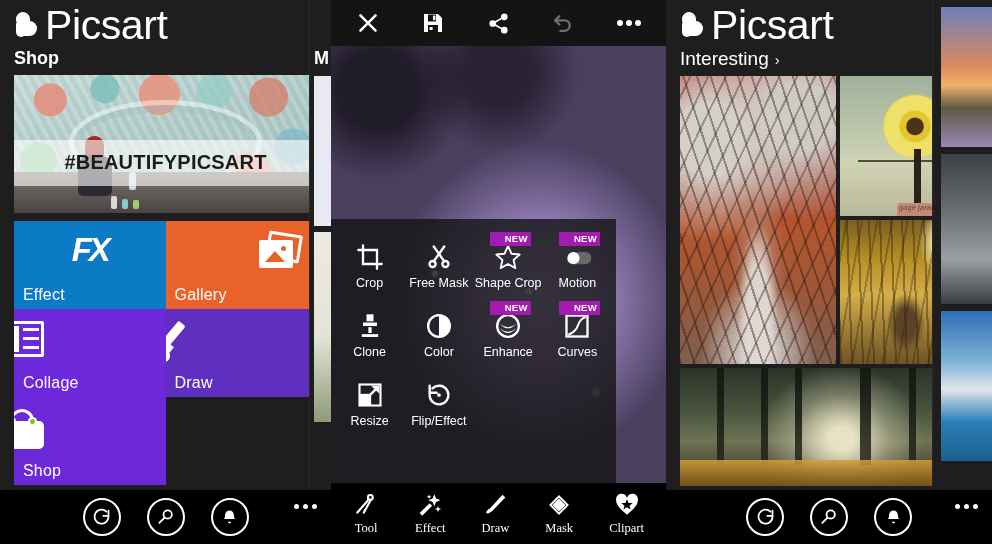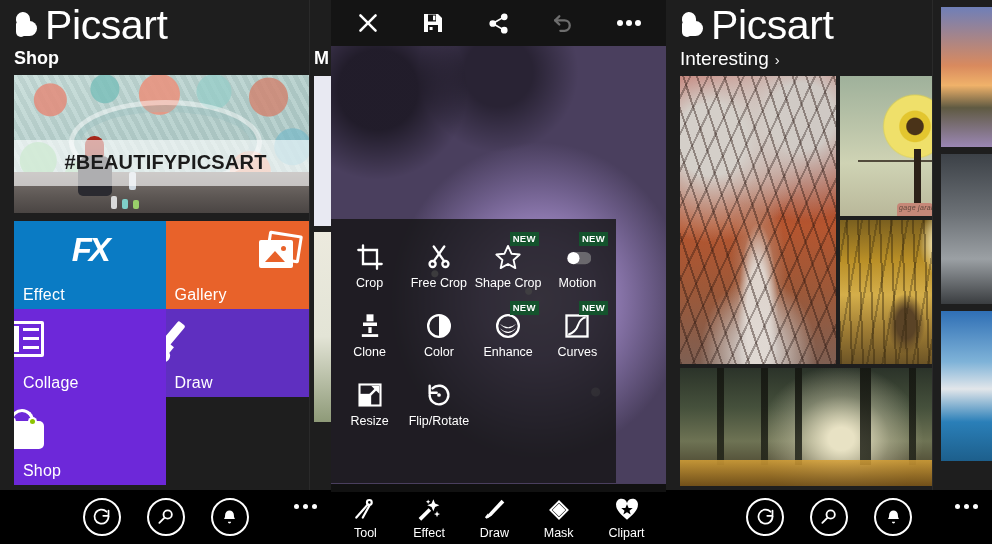--- a/index.html
+++ b/index.html
@@ -229,26 +229,26 @@
     display:grid; grid-template-columns:repeat(4,1fr); align-content:start;
     padding:14px 4px 0 4px; z-index:2;
   }
   .tool {
     position:relative; display:flex; flex-direction:column; align-items:center;
     gap:5px; padding:6px 0 12px 0; cursor:pointer;
   }
   .tool-ico { height:32px; display:flex; align-items:flex-end; justify-content:center; }
   .tool-lbl { color:#fff; font-size:12.5px; white-space:nowrap; }
   .badge-new {
-    position:absolute; top:-1px; right:4px; background:#14532d; color:#fff;
-    font-size:9.5px; font-weight:700; padding:1px 3px 1px 3px; letter-spacing:.3px; line-height:1.25;
+    position:absolute; top:-1px; right:12px; background:#a21caf; color:#fff;
+    font-size:9.5px; font-weight:700; padding:1px 3px 1px 15px; letter-spacing:.3px; line-height:1.25;
   }
   .ed-bottom {
-    position:absolute; left:0; right:0; bottom:0; height:52px; background:#000;
-    display:flex; align-items:center; justify-content:space-around; z-index:3; padding:0 4px;
+    position:absolute; left:0; right:0; bottom:0; height:61px; background:#000;
+    display:flex; align-items:center; justify-content:space-around; z-index:3; padding:0 4px;font-family:Liberation Serif, serif;
   }
   .ed-bi { display:flex; flex-direction:column; align-items:center; gap:3px; cursor:pointer; }
   .ed-bi .l { color:#fff; font-size:12.5px; }
 
   
   .feed-grid {
     position:absolute; left:14px; right:0; top:76px; bottom:58px;
   }
   .fc { position:absolute; overflow:hidden; background:#222; }
   .fc-tall   { left:0;   top:0;   width:156px; height:288px; }
@@ -503,21 +503,21 @@
 
       <div class="tool">
         <div class="tool-ico">
           <svg class="svgw" width="28" height="28" viewBox="0 0 24 24" fill="none" stroke="#fff" stroke-width="2" stroke-linecap="round">
             <circle cx="6.5" cy="18" r="2.6"></circle>
               <circle cx="17.5" cy="18" r="2.6"></circle>
             <line x1="16.5" y1="3" x2="7.6" y2="15.6"></line>
               <line x1="7.5" y1="3" x2="16.4" y2="15.6"></line>
           </svg>
         </div>
-        <div class="tool-lbl">Free Crop</div>
+        <div class="tool-lbl">Free Mask</div>
       </div>
 
       <div class="tool">
         <div class="badge-new">NEW</div>
         <div class="tool-ico">
           <svg class="svgw" width="28" height="28" viewBox="0 0 24 24" fill="none" stroke="#fff" stroke-width="1.6" stroke-linejoin="round">
             <polygon points="12,2.5 15,9.2 22,9.9 16.8,14.6 18.3,21.5 12,18 5.7,21.5 7.2,14.6 2,9.9 9,9.2"></polygon>
           </svg>
         </div>
         <div class="tool-lbl">Shape Crop</div>
@@ -592,21 +592,21 @@
       </div>
 
       <div class="tool">
         <div class="tool-ico">
           <svg class="svgw" width="28" height="28" viewBox="0 0 24 24" fill="none" stroke="#fff" stroke-width="2.1" stroke-linecap="round">
             <path d="M4 12a8 8 0 1 0 2.4-5.7"></path>
               <polyline points="4 4 4 10 10 10"></polyline>
             <circle cx="12" cy="12" r="1.6" fill="#fff" stroke="none"></circle>
           </svg>
         </div>
-        <div class="tool-lbl">Flip/Rotate</div>
+        <div class="tool-lbl">Flip/Effect</div>
       </div>
     </div>
 
     <div class="ed-bottom">
       <div class="ed-bi">
         <svg class="svgw" width="26" height="26" viewBox="0 0 24 24" fill="none" stroke="#fff" stroke-width="2" stroke-linecap="round">
           <circle cx="16" cy="5" r="2.2"></circle>
             <line x1="14.6" y1="6.8" x2="4" y2="19"></line>
             <line x1="16" y1="8" x2="10" y2="19"></line>
         </svg>

